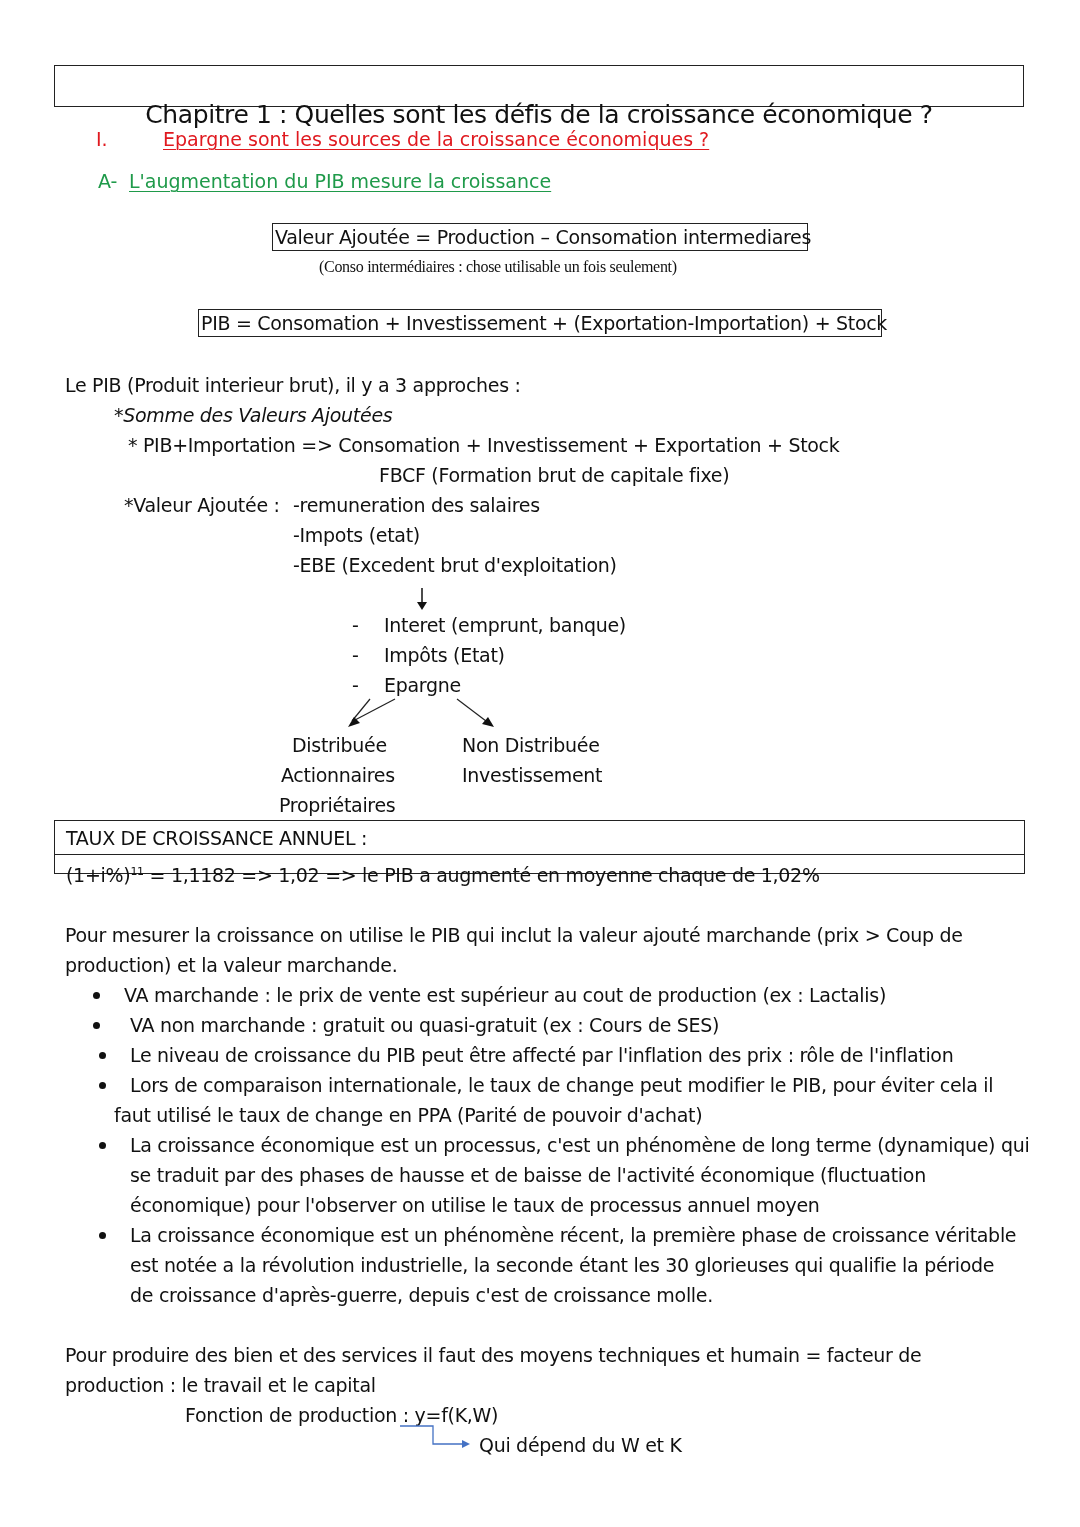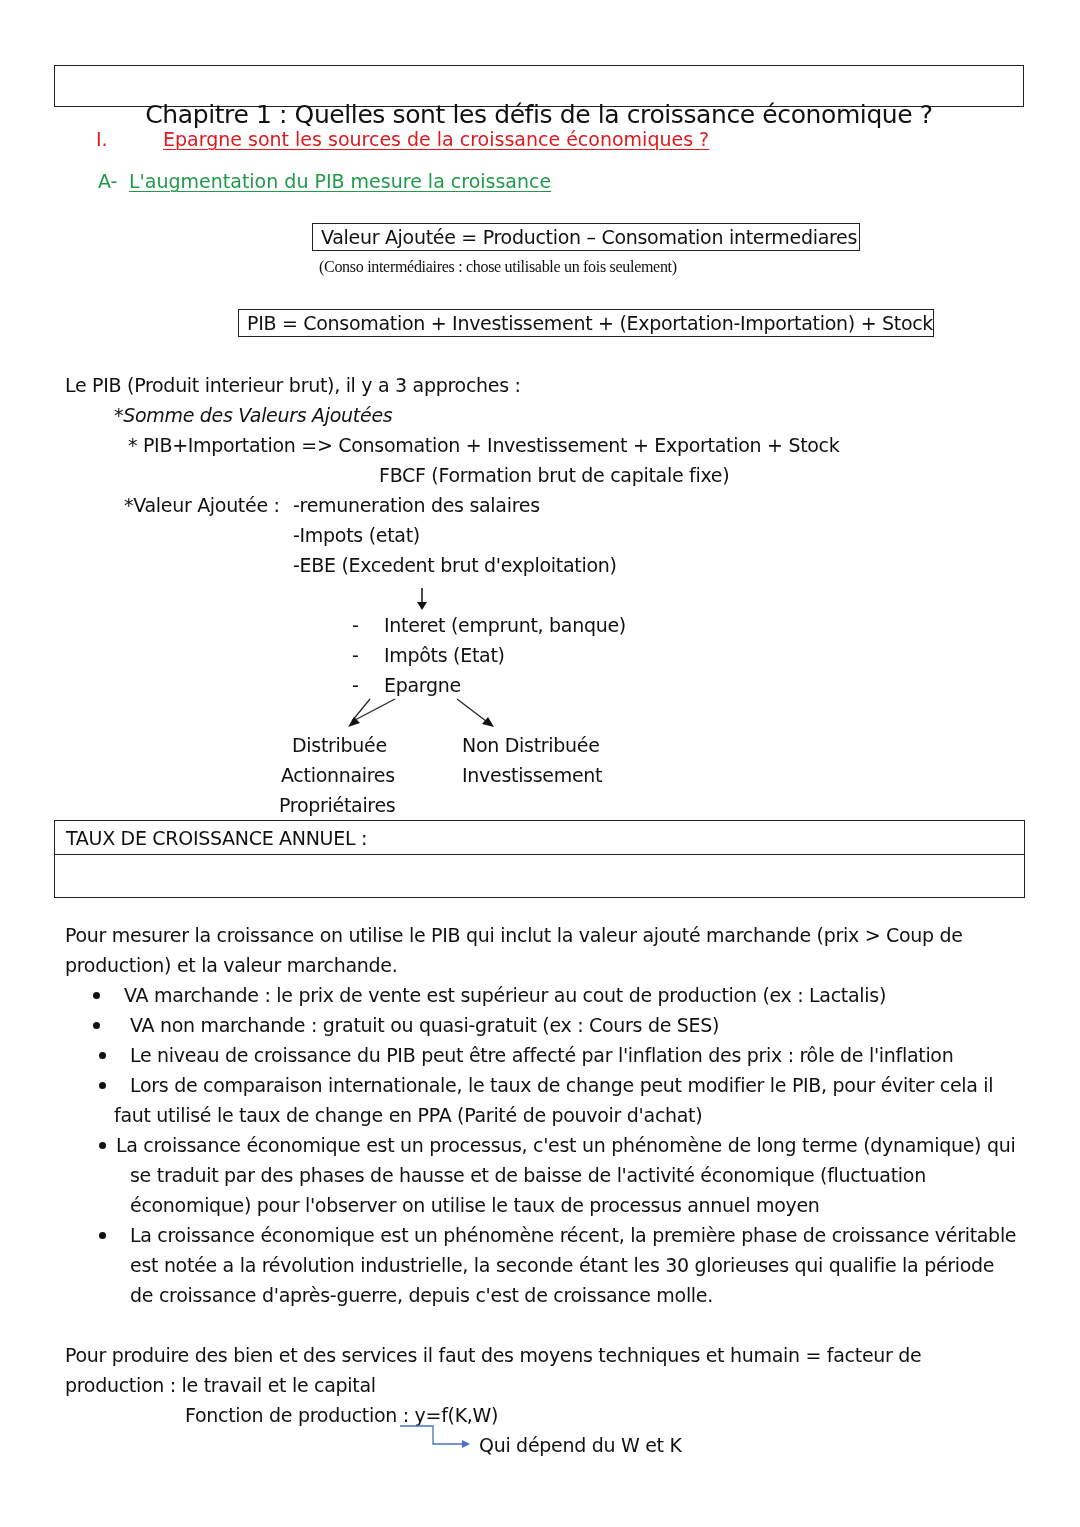--- a/index.html
+++ b/index.html
@@ -14,24 +14,24 @@
     border: 1.5px solid #222; box-sizing: border-box;
   }
   .title-text {
     position: absolute; left: 0; right: 0; top: 4px; text-align: center;
     font-size: 25px; letter-spacing: -0.4px; line-height: 34px; margin-top: 28px;
   }
   .h-red { color: #e0191f; font-size: 19px; }
   .h-red u { text-decoration-thickness: 1px; text-underline-offset: 3px; }
   .h-green { color: #1f9a4a; font-size: 19px; }
   .h-green u { text-decoration-thickness: 1px; text-underline-offset: 3px; }
-  .formula-box { border: 1.5px solid #222; padding: 0 8px; line-height: 26px; margin-left: 40px; }
+  .formula-box { border: 1.5px solid #222; padding: 0 2px; line-height: 26px; }
   .note { font-size: 16px; letter-spacing: -0.3px; font-family: Liberation Serif, serif; }
   .taux-box {
-    position: absolute; left: 54px; top: 820px; width: 971px; height: 78px;
+    position: absolute; left: 54px; top: 820px; width: 971px; height: 54px;
     border: 1.5px solid #222; box-sizing: border-box;
   }
   .taux-row1 {
     position: absolute; left: 0; right: 0; top: 0; height: 34px;
     border-bottom: 1.5px solid #222; box-sizing: border-box;
   }
   .taux-row1 span, .taux-row2 span.txt { position: absolute; left: 11px; top: 2px; }
   .taux-row2 { position: absolute; left: 0; right: 0; top: 34px; height: 34px; }
   sup { font-size: 11px; }
   .bullet-dot {
@@ -95,40 +95,43 @@
 <div class="abs t" style="left:292px; top:730px;">Distribuée</div>
 <div class="abs t" style="left:281px; top:760px;">Actionnaires</div>
 <div class="abs t" style="left:279px; top:790px;">Propriétaires</div>
 <div class="abs t" style="left:462px; top:730px;">Non Distribuée</div>
 <div class="abs t" style="left:462px; top:760px;">Investissement</div>
 
 <div class="taux-box">
   <div class="taux-row1 t">
     <span>TAUX DE CROISSANCE ANNUEL :</span>
   </div>
+  <div class="taux-row2 t">
+    <span class="txt"><span>(1+i%)</span><sup>11</sup><span> = 1,1182 =&gt; 1,02 =&gt; le PIB a augmenté en moyenne chaque de 1,02%</span></span>
+  </div>
 </div>
 
 <div class="abs t" style="left:65px; top:920px;">Pour mesurer la croissance on utilise le PIB qui inclut la valeur ajouté marchande (prix &gt; Coup de</div>
 <div class="abs t" style="left:65px; top:950px;">production) et la valeur marchande.</div>
 
 <div class="bullet-dot" style="left:93px; top:992px;"></div>
 <div class="abs t" style="left:124px; top:980px;">VA marchande : le prix de vente est supérieur au cout de production (ex : Lactalis)</div>
 
 <div class="bullet-dot" style="left:93px; top:1022px;"></div>
 <div class="abs t" style="left:130px; top:1010px;">VA non marchande : gratuit ou quasi-gratuit (ex : Cours de SES)</div>
 
 <div class="bullet-dot" style="left:99px; top:1052px;"></div>
 <div class="abs t" style="left:130px; top:1040px;">Le niveau de croissance du PIB peut être affecté par l'inflation des prix : rôle de l'inflation</div>
 
 <div class="bullet-dot" style="left:99px; top:1082px;"></div>
 <div class="abs t" style="left:130px; top:1070px;">Lors de comparaison internationale, le taux de change peut modifier le PIB, pour éviter cela il</div>
 <div class="abs t" style="left:114px; top:1100px;">faut utilisé le taux de change en PPA (Parité de pouvoir d'achat)</div>
 
 <div class="bullet-dot" style="left:99px; top:1142px;"></div>
-<div class="abs t" style="left:116px; top:1130px;text-align:center;">La croissance économique est un processus, c'est un phénomène de long terme (dynamique) qui</div>
+<div class="abs t" style="left:130px; top:1130px;text-align:center;">La croissance économique est un processus, c'est un phénomène de long terme (dynamique) qui</div>
 <div class="abs t" style="left:130px; top:1160px;">se traduit par des phases de hausse et de baisse de l'activité économique (fluctuation</div>
 <div class="abs t" style="left:130px; top:1190px;">économique) pour l'observer on utilise le taux de processus annuel moyen</div>
 
 <div class="bullet-dot" style="left:99px; top:1232px;"></div>
 <div class="abs t" style="left:130px; top:1220px;">La croissance économique est un phénomène récent, la première phase de croissance véritable</div>
 <div class="abs t" style="left:130px; top:1250px;">est notée a la révolution industrielle, la seconde étant les 30 glorieuses qui qualifie la période</div>
 <div class="abs t" style="left:130px; top:1280px;">de croissance d'après-guerre, depuis c'est de croissance molle.</div>
 
 <div class="abs t" style="left:65px; top:1340px;">Pour produire des bien et des services il faut des moyens techniques et humain = facteur de</div>
 <div class="abs t" style="left:65px; top:1370px;">production : le travail et le capital</div>

